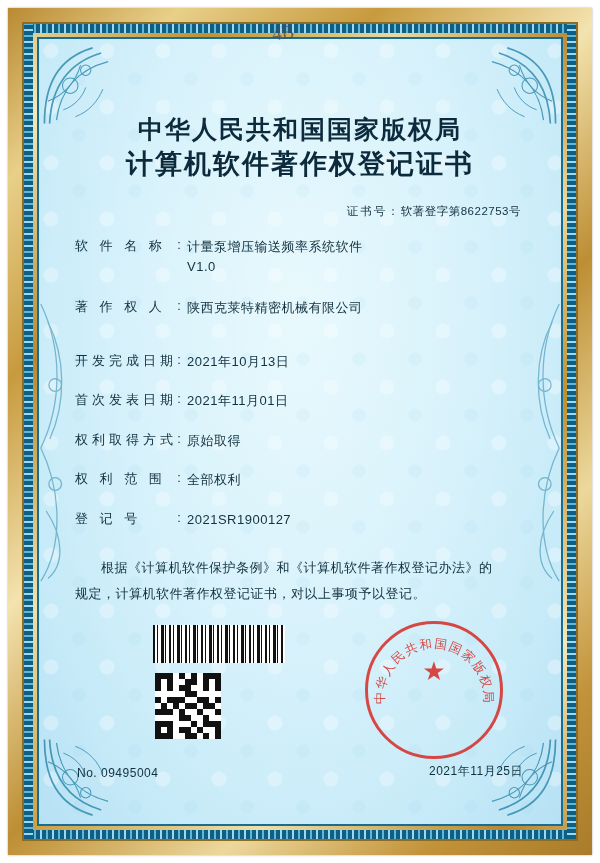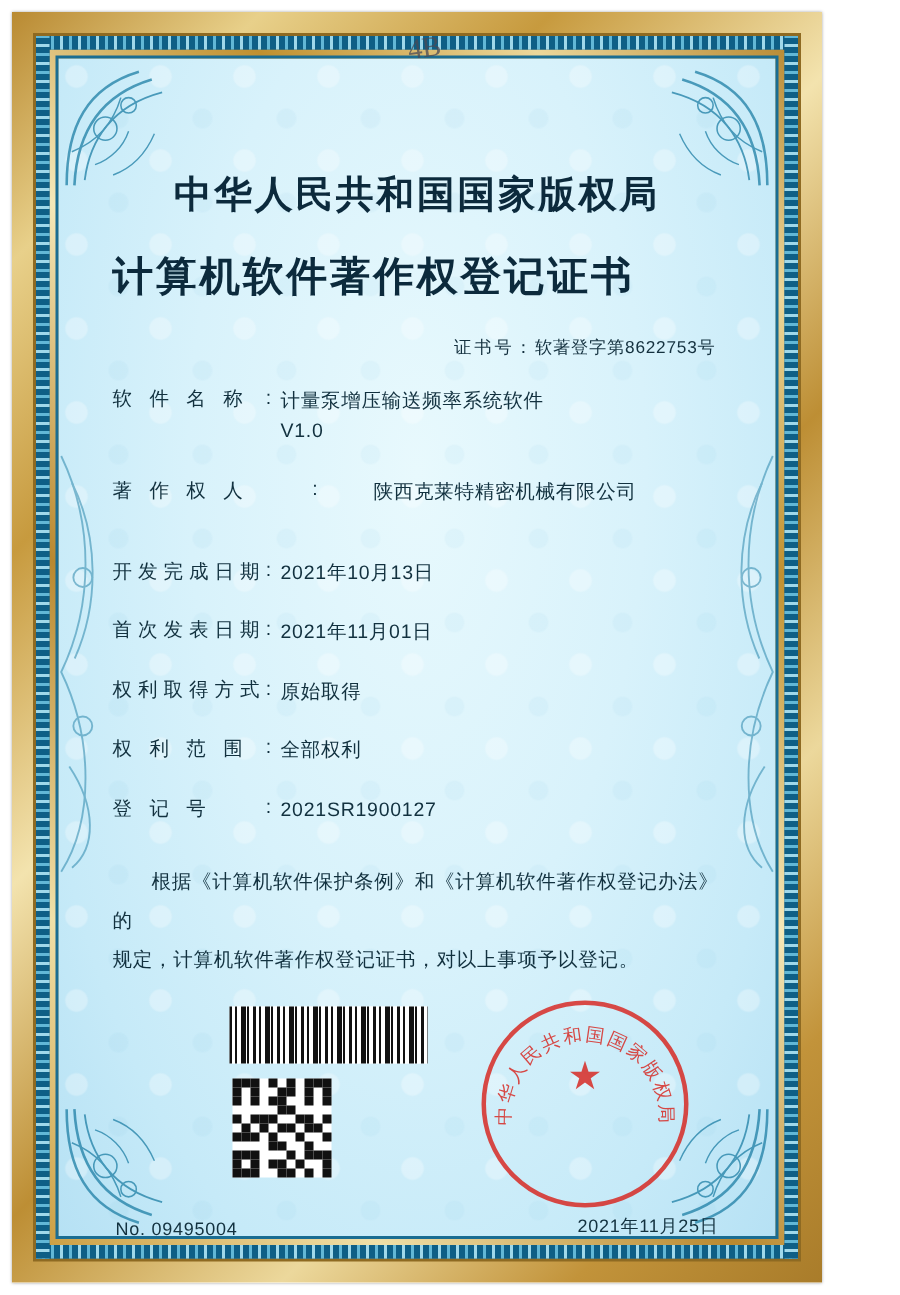--- a/index.html
+++ b/index.html
@@ -20,21 +20,21 @@
     width: 600px;
     height: 863px;
     background: #ffffff;
     box-sizing: border-box;
   }
 
   .cert-outer {
     position: absolute;
     left: 8px;
     top: 8px;
-    width: 540px;
+    width: 584px;
     height: 847px;
     box-sizing: border-box;
     background:
       linear-gradient(135deg,#b98a32 0%, #e8d08a 12%, #c79a3e 26%, #f3e3ae 42%,
                       #bd8e34 58%, #ecd89c 74%, #c2933a 88%, #a97c2a 100%);
     padding: 14px;
     box-shadow: 0 0 2px rgba(0,0,0,0.35);
   }
 
   .cert-gold-inner {
@@ -114,26 +114,26 @@
   .title-main {
     text-align: center;
     font-family: "DejaVu Serif", "Liberation Serif", serif;
     font-weight: bold;
     font-size: 25px;
     letter-spacing: 2px;
     color: #0c2a3c;
     margin-top: 74px;
   }
   .title-sub {
+    text-align: center;
     font-family: Liberation Sans, sans-serif;
     font-weight: bold;
     font-size: 27px;
     letter-spacing: 2px;
     color: #0c2a3c;
-    margin-top: 20px;
   }
 
   .cert-no-line {
     text-align: right;
     font-size: 11.5px;
     color: #14313f;
     margin-top: 22px;
     padding-right: 4px;
     letter-spacing: 0.5px;
   }
@@ -377,21 +377,21 @@
           <div class="field-block">
             <div class="field-row">
               <div class="field-label">软 件 名 称</div>
               <div class="field-colon">:</div>
               <div class="field-value">
                 <span>计量泵增压输送频率系统软件</span>
                 <span class="value-sub">V1.0</span>
               </div>
             </div>
 
-            <div class="field-row" style="margin-top:22px;gap:31px;">
+            <div class="field-row" style="margin-top:22px;">
               <div class="field-label">著 作 权 人</div>
               <div class="field-colon">:</div>
               <div class="field-value">陕西克莱特精密机械有限公司</div>
             </div>
           </div>
 
           <div class="field-block rows-group2" style="margin-top:34px;">
             <div class="field-row">
               <div class="field-label">开发完成日期</div>
               <div class="field-colon">:</div>

